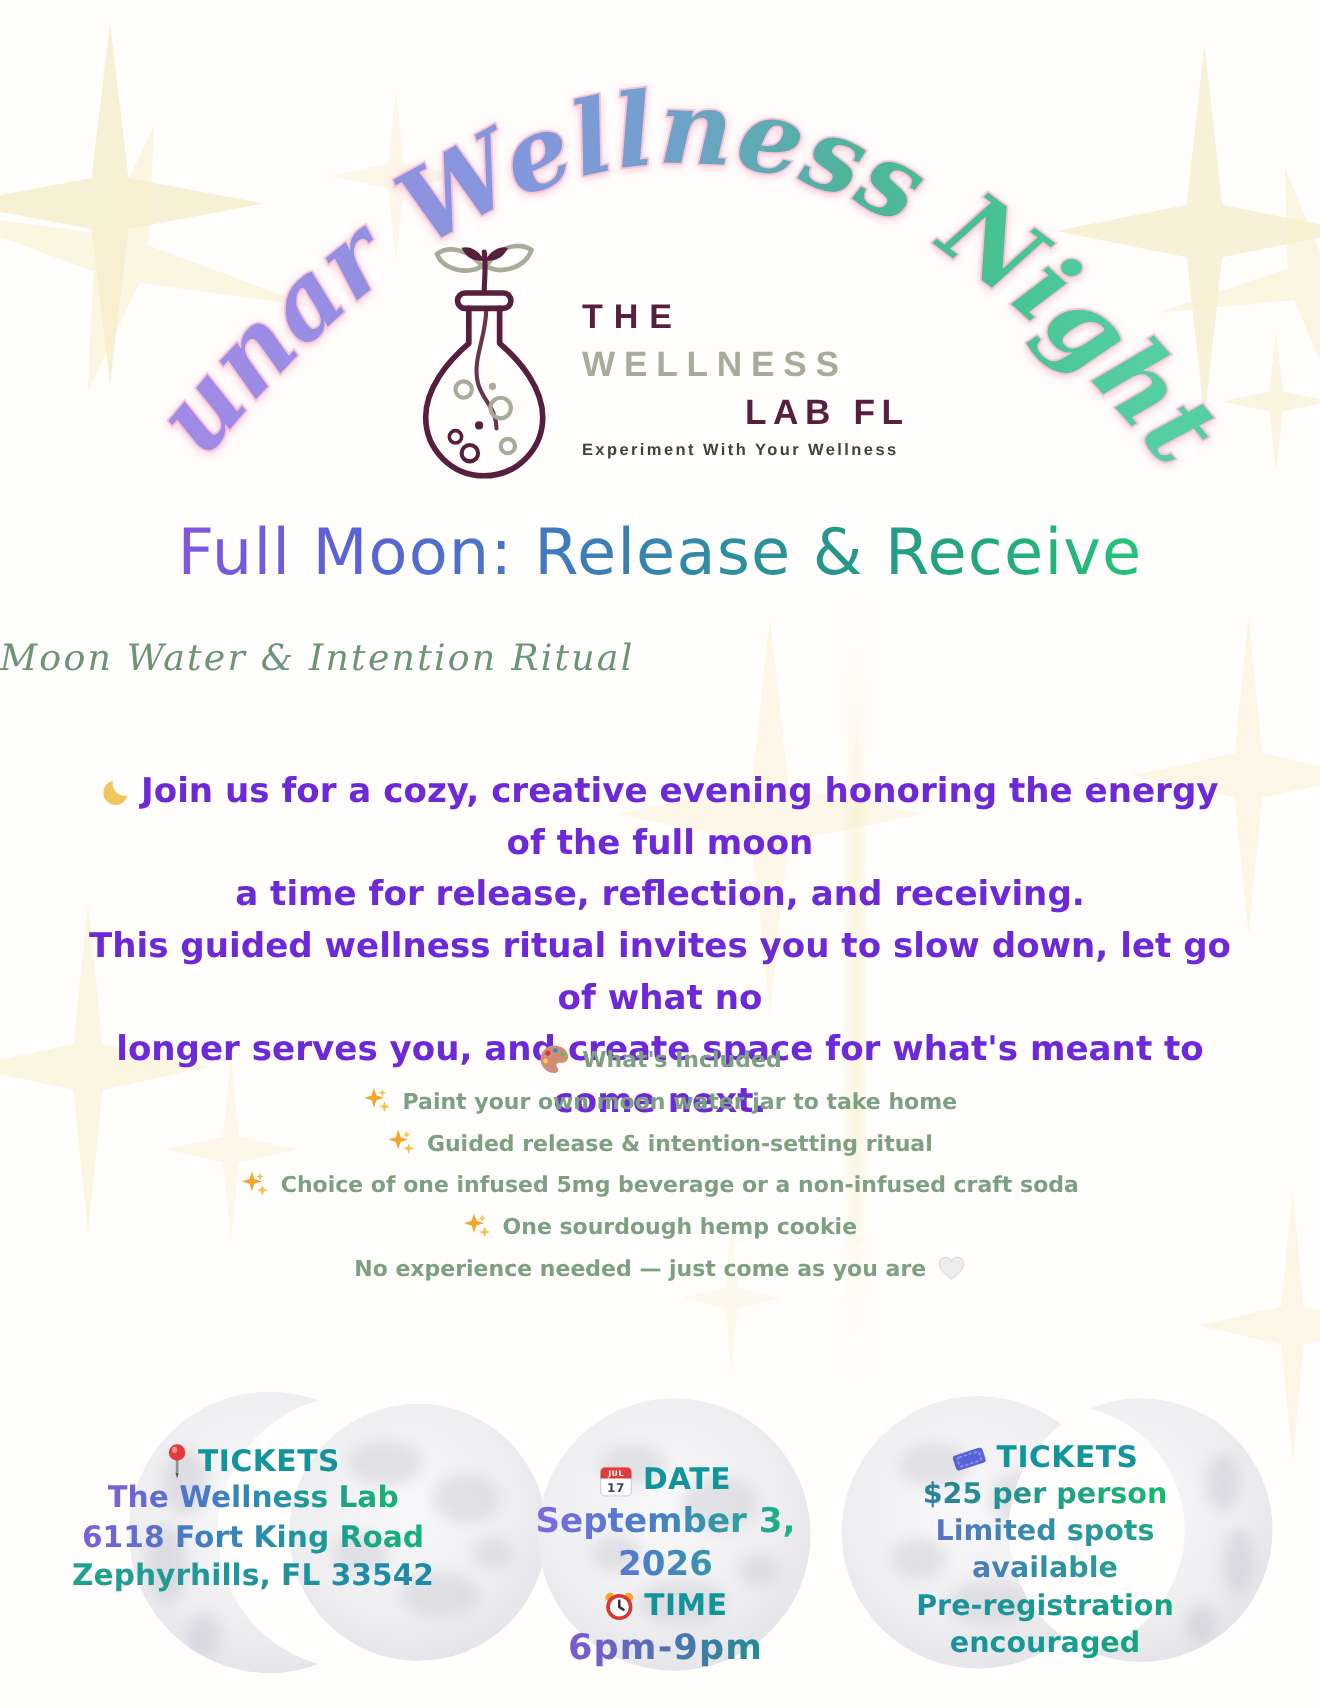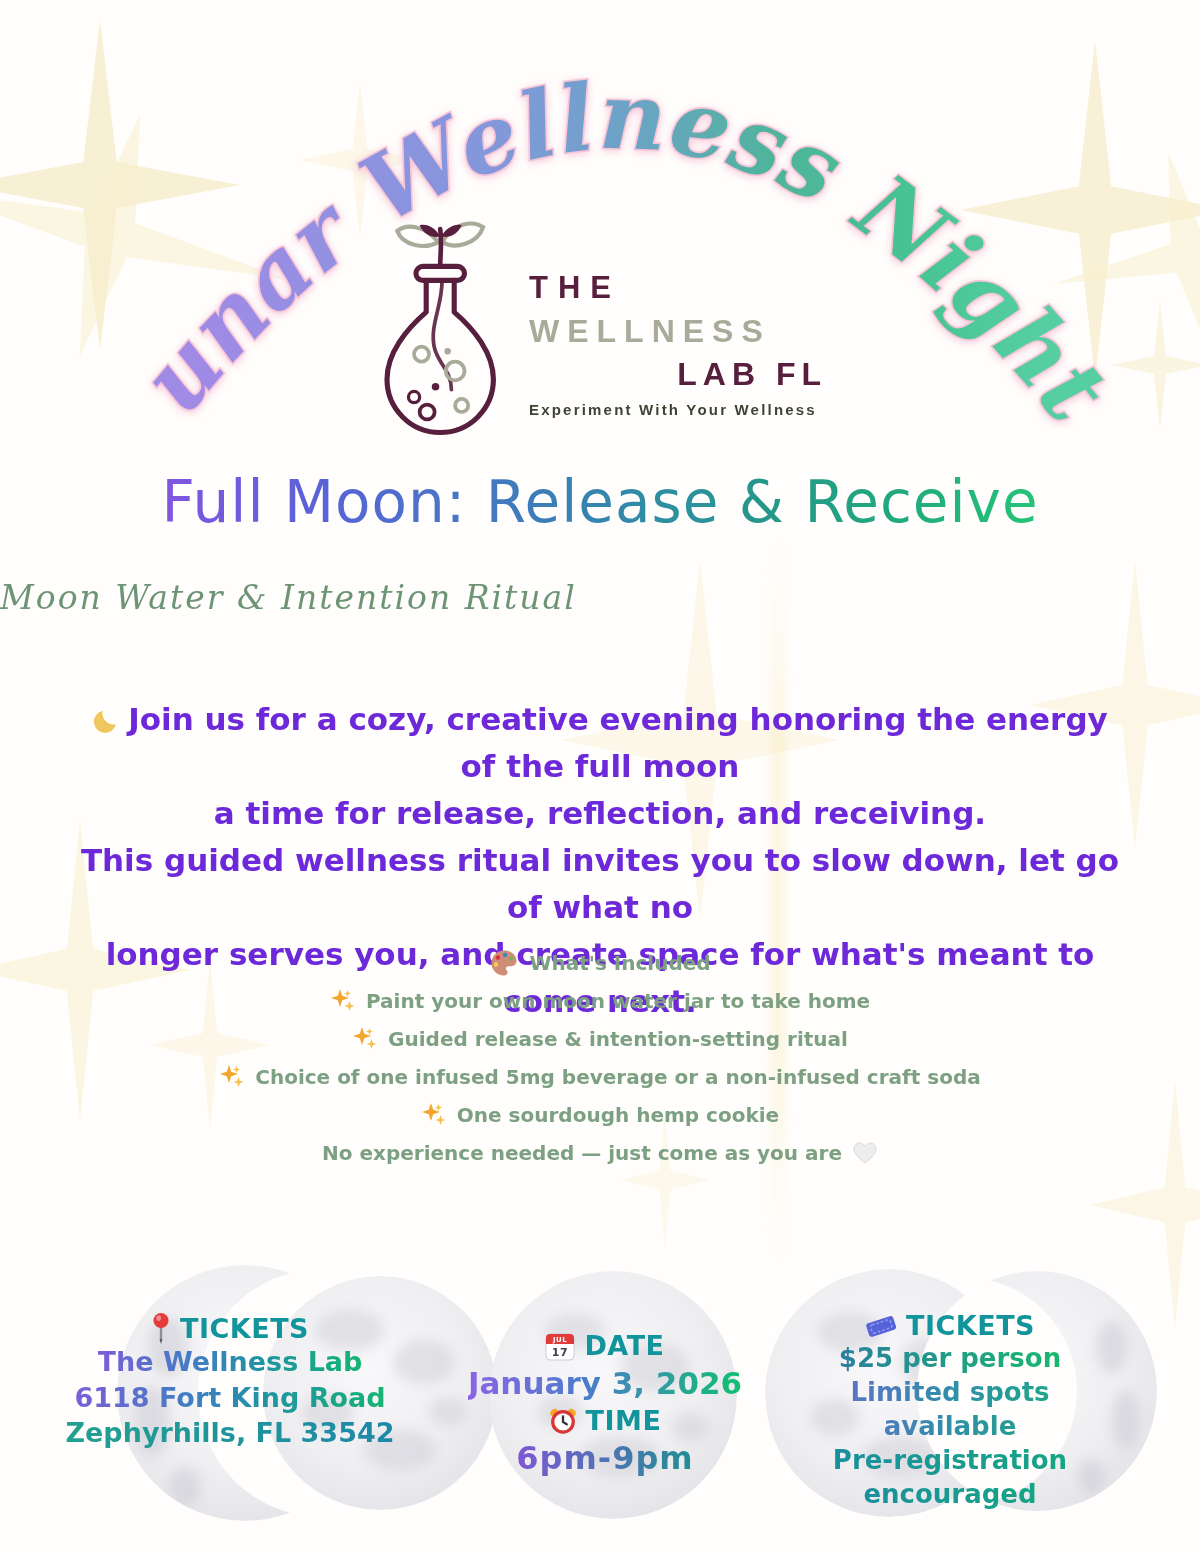--- a/index.html
+++ b/index.html
@@ -311,21 +311,21 @@
   <div class="info-block sched-block">
     <div class="info-label">
       <svg width="30" height="30" viewBox="0 0 30 30">
         <rect x="1" y="3" width="28" height="26" rx="4" fill="#ffffff" stroke="#c9ccd4"></rect>
         <path d="M1 7 a4 4 0 0 1 4 -4 h20 a4 4 0 0 1 4 4 v6 H1 Z" fill="#e03a3a"></path>
         <text x="15" y="11" text-anchor="middle" font-size="7" font-weight="bold" fill="#ffffff" font-family="DejaVu Sans, sans-serif">JUL</text>
         <text x="15" y="25" text-anchor="middle" font-size="11" font-weight="bold" fill="#3f4450" font-family="DejaVu Sans, sans-serif">17</text>
       </svg>
       <span>DATE</span>
     </div>
-    <div class="value-date"><span class="gtext g-date">January 3, 2026</span></div>
+    <div class="value-date"><span class="gtext g-date">September 3, 2026</span></div>
     <div class="info-label">
       <svg width="28" height="28" viewBox="0 0 30 30">
         <ellipse cx="5.5" cy="6" rx="4.5" ry="3.5" fill="#f5a623" transform="rotate(-40 5.5 6)"></ellipse>
         <ellipse cx="24.5" cy="6" rx="4.5" ry="3.5" fill="#f5a623" transform="rotate(40 24.5 6)"></ellipse>
         <circle cx="15" cy="16" r="11" fill="#ffffff" stroke="#d93636" stroke-width="3.5"></circle>
         <path d="M15 10 V16 L19 18.5" stroke="#333333" stroke-width="2.5" fill="none" stroke-linecap="round"></path>
       </svg>
       <span>TIME</span>
     </div>
     <div class="value-time"><span class="gtext g-time">6pm-9pm</span></div>

